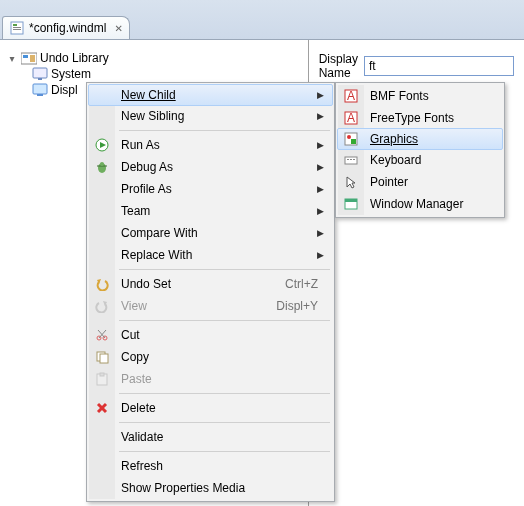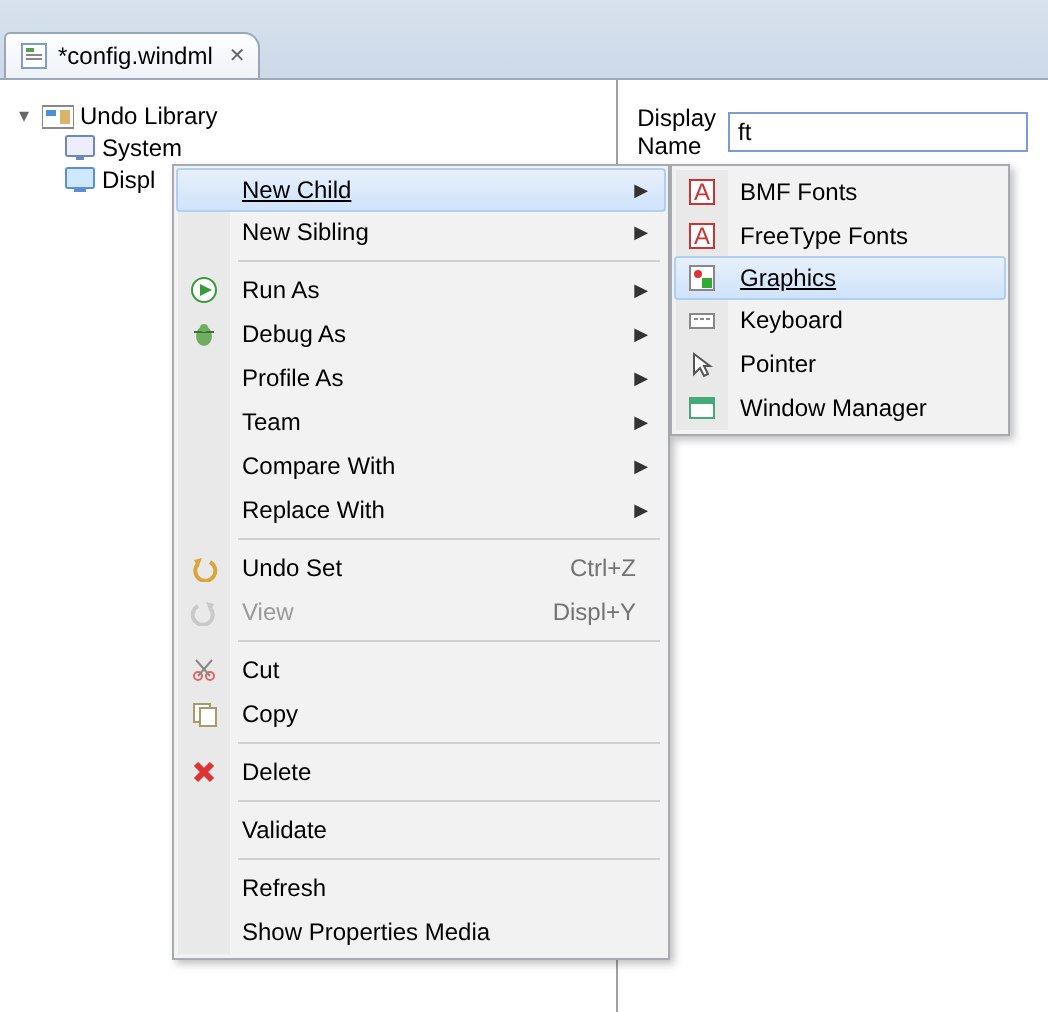--- a/index.html
+++ b/index.html
@@ -178,20 +178,29 @@
   </div>
   <div class="ctx-item">
     <span class="ctx-icon">
         <svg width="14" height="14">
           <rect x="2" y="2" width="8" height="9" fill="#fff" stroke="#a89a6a"></rect>
           <rect x="5" y="4" width="8" height="9" fill="#fff" stroke="#a89a6a"></rect>
         </svg>
       </span>
     <span>Copy</span>
   </div>
+  <div class="ctx-item ctx-disabled">
+    <span class="ctx-icon">
+        <svg width="14" height="14">
+          <rect x="2" y="2" width="10" height="11" fill="#eee" stroke="#c9c9c9"></rect>
+          <rect x="5" y="1" width="4" height="3" fill="#ddd" stroke="#c9c9c9"></rect>
+        </svg>
+      </span>
+    <span>Paste</span>
+  </div>
   <div class="ctx-sep"></div>
   <div class="ctx-item">
     <span class="ctx-icon">
         <svg width="14" height="14">
           <line x1="3" y1="3" x2="11" y2="11" stroke="#d33" stroke-width="3"></line>
           <line x1="11" y1="3" x2="3" y2="11" stroke="#d33" stroke-width="3"></line>
         </svg>
       </span>
     <span>Delete</span>
   </div>

